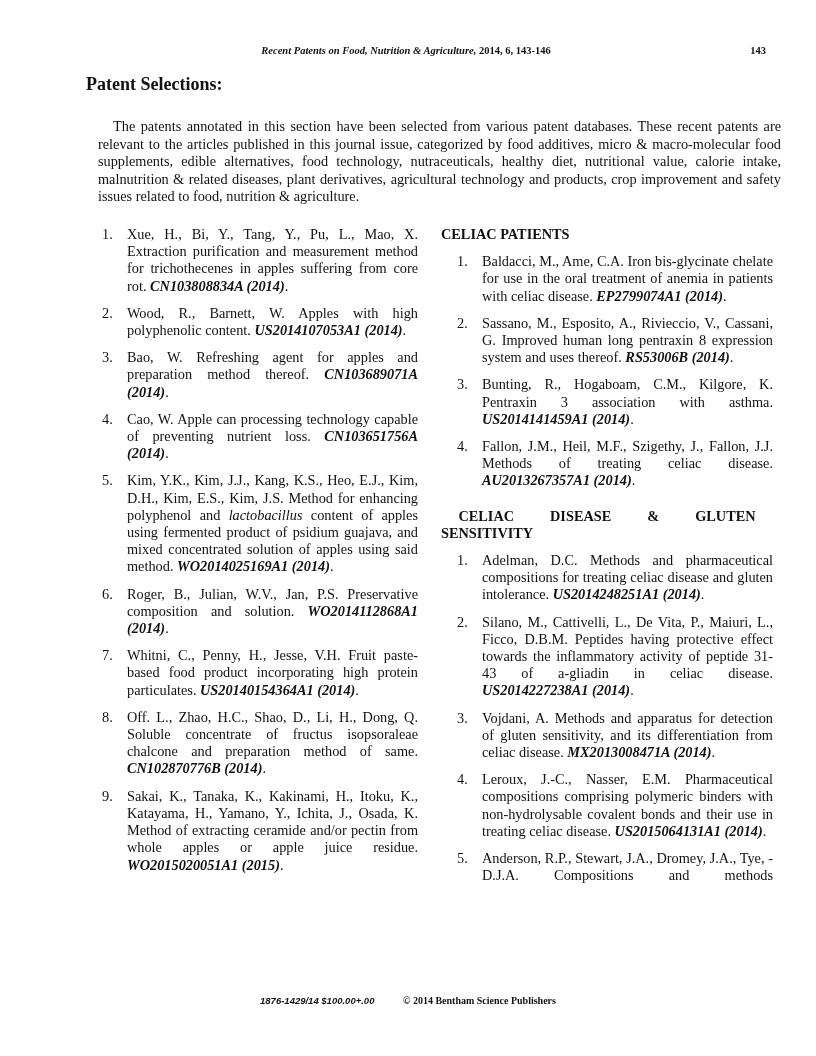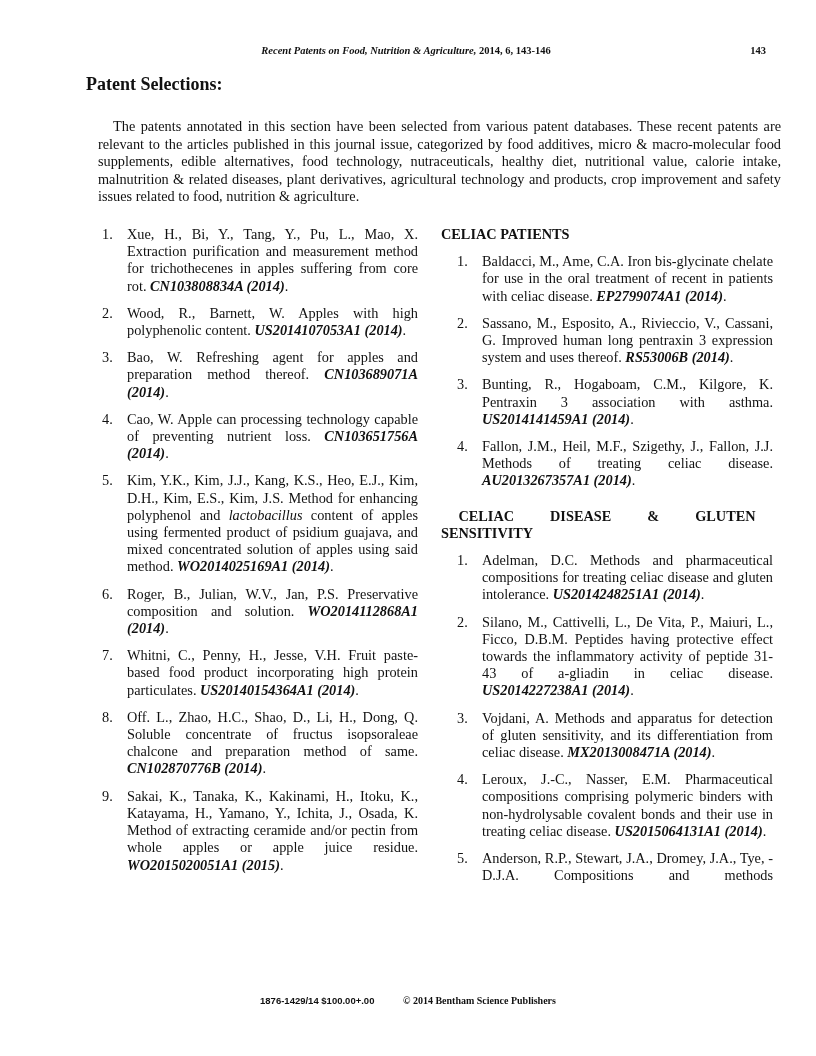--- a/index.html
+++ b/index.html
@@ -16,21 +16,21 @@
   .col { position: absolute; top: 226px; width: 332px; font-size: 14.3px; line-height: 17.2px; }
   .col-left { left: 86px; }
   .col-right { left: 441px; }
   .section-heading { font-weight: bold; font-size: 14.3px; margin: 0 0 10px 0; text-align: justify; }
   .section-heading.second { margin-top: 18px; text-align: justify; text-align-last: left; }
   ol { margin: 0; padding: 0; list-style: none; }
   li { position: relative; padding-left: 41px; margin-bottom: 10px; text-align: justify; }
   li .num { position: absolute; left: 16px; top: 0; }
   .pid { font-weight: bold; font-style: italic; }
   .footer { position: absolute; top: 995px; left: 0; width: 816px; text-align: center; font-size: 10px; }
-  .footer .issn { font-family: "Liberation Sans", sans-serif; font-weight: bold; font-size: 9.5px; margin-right: 26px; }
+  .footer .issn { font-family: "Liberation Sans", sans-serif; font-weight: bold; font-size: 9.5px; margin-right: 26px; font-style: italic; }
   .footer .copy { font-weight: bold; }
   .gluten-h { display: flex; justify-content: center; gap: 36px; }
 </style>
 </head>
 <body>
 
 <div class="running-head">
   <span class="journal"><span>Recent Patents on Food, Nutrition &amp; Agriculture,</span><span class="rest"> 2014, 6, 143-146</span></span>
   <span class="page-num">143</span>
 </div>
@@ -48,22 +48,22 @@
     <li><span class="num">6.</span><span>Roger, B., Julian, W.V., Jan, P.S. Preservative composition and solution. </span><span class="pid">WO2014112868A1 (2014)</span>.</li>
     <li><span class="num">7.</span><span>Whitni, C., Penny, H., Jesse, V.H. Fruit paste-based food product incorporating high protein particulates. </span><span class="pid">US20140154364A1 (2014)</span>.</li>
     <li><span class="num">8.</span><span>Off. L., Zhao, H.C., Shao, D., Li, H., Dong, Q. Soluble concentrate of fructus isopsoraleae chalcone and preparation method of same. </span><span class="pid">CN102870776B (2014)</span>.</li>
     <li><span class="num">9.</span><span>Sakai, K., Tanaka, K., Kakinami, H., Itoku, K., Katayama, H., Yamano, Y., Ichita, J., Osada, K. Method of extracting ceramide and/or pectin from whole apples or apple juice residue. </span><span class="pid">WO2015020051A1 (2015)</span>.</li>
   </ol>
 </div>
 
 <div class="col col-right">
   <div class="section-heading">CELIAC PATIENTS</div>
   <ol>
-    <li><span class="num">1.</span><span>Baldacci, M., Ame, C.A. Iron bis-glycinate chelate for use in the oral treatment of recent in patients with celiac disease. </span><span class="pid">EP2799074A1 (2014)</span>.</li>
-    <li><span class="num">2.</span><span>Sassano, M., Esposito, A., Rivieccio, V., Cassani, G. Improved human long pentraxin 3 expression system and uses thereof. </span><span class="pid">RS53006B (2014)</span>.</li>
+    <li><span class="num">1.</span><span>Baldacci, M., Ame, C.A. Iron bis-glycinate chelate for use in the oral treatment of anemia in patients with celiac disease. </span><span class="pid">EP2799074A1 (2014)</span>.</li>
+    <li><span class="num">2.</span><span>Sassano, M., Esposito, A., Rivieccio, V., Cassani, G. Improved human long pentraxin 8 expression system and uses thereof. </span><span class="pid">RS53006B (2014)</span>.</li>
     <li><span class="num">3.</span><span>Bunting, R., Hogaboam, C.M., Kilgore, K. Pentraxin 3 association with asthma. </span><span class="pid">US2014141459A1 (2014)</span>.</li>
     <li><span class="num">4.</span><span>Fallon, J.M., Heil, M.F., Szigethy, J., Fallon, J.J. Methods of treating celiac disease. </span><span class="pid">AU2013267357A1 (2014)</span>.</li>
   </ol>
 
   <div class="section-heading second">
     <div class="gluten-h">
       <span>CELIAC</span>
       <span>DISEASE</span>
       <span>&amp;</span>
       <span>GLUTEN</span>

